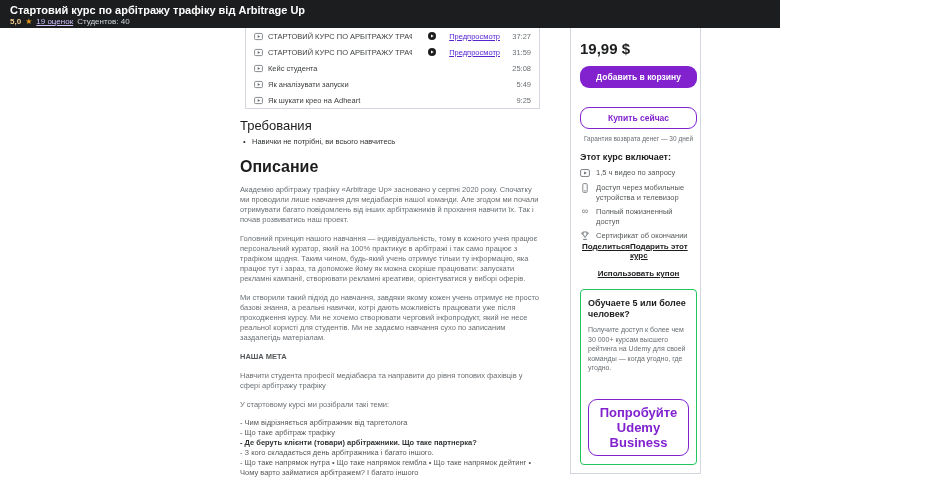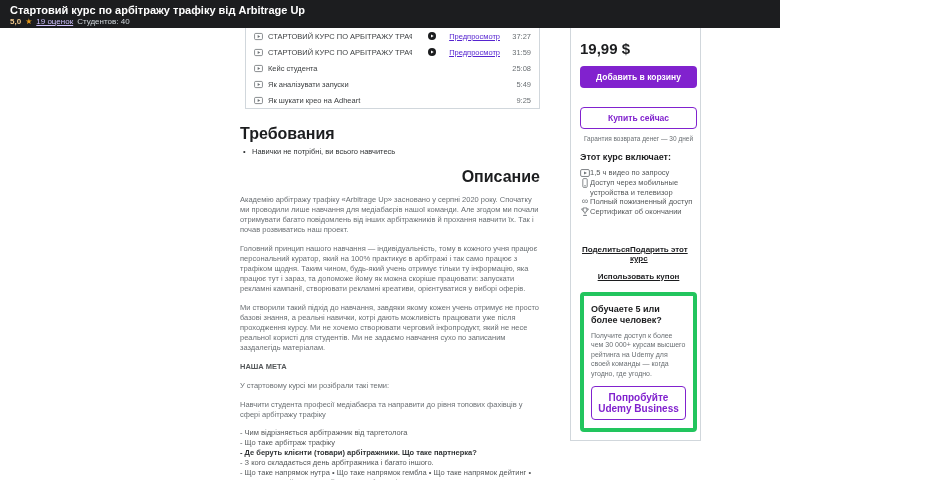--- a/index.html
+++ b/index.html
@@ -20,56 +20,56 @@
   .content { position:absolute; left:240px; top:28px; width:300px; }
 
   .curriculum { margin-left:5px; border:1px solid #d1d7dc; border-top:none; background:#fff; }
   .cur-row { display:flex; align-items:center; gap:5px; padding:3.5px 8px; font-size:7.5px; }
   .lec-icon { display:inline-flex; flex:0 0 auto; }
   .lec-title { flex:1 1 auto; color:#3e4143; white-space:nowrap; overflow:hidden; }
   .preview { display:inline-flex; align-items:center; gap:13px; flex:0 0 auto; cursor:pointer;margin-left:11px; }
   .preview a { color:#5624d0; text-decoration:underline; font-size:7.5px; cursor:pointer; }
   .lec-dur { flex:0 0 26px; text-align:right; color:#6a6f73; }
 
-  .sec-h-sm { font-size:16px; font-weight:bold; margin-top:16px; }
+  .sec-h-sm { font-size:13px; font-weight:normal; margin-top:9px; }
   .req-list { list-style:none; margin-top:4px; }
   .req-list li { font-size:7.5px; color:#303335; padding-left:12px; position:relative; line-height:10px; }
   .req-list li:before { content:"•"; position:absolute; left:3px; }
 
-  .desc-h { font-size:16px; font-weight:bold; margin-top:11px;text-align:right; }
+  .desc-h { font-size:16px; font-weight:bold; margin-top:11px; }
   .desc p { font-size:7.5px; line-height:10px; color:#6a6f73; margin-top:9px; }
   .goal-h { font-weight:bold; color:#55585a !important; }
   .topics { list-style:none; margin-top:8px; }
   .topics li { font-size:7.5px; line-height:10px; color:#55585a; }
   .topics li.strong { font-weight:bold; color:#303335; }
 
   
   .purchase-card { position:absolute; left:570px; top:28px; width:131px; background:#fff;
     border:1px solid #d1d7dc; border-top:none; padding:12px 3px 8px 9px; z-index:4; }
   .price { font-size:15px; font-weight:bold; }
   .btn { display:block; width:100%; text-align:center; font-family:"Liberation Sans",sans-serif;
-    font-weight:bold; cursor:pointer; border-radius:4px; }
+    font-weight:bold; cursor:pointer; border-radius:9px; }
   .btn-primary { margin-top:9px; background:#8122ce; color:#fff; border:none;
     font-size:8.5px; padding:6px 0; }
   .btn-outline { margin-top:19px; background:#fff; color:#8122ce; border:1px solid #8122ce;
     font-size:8.5px; padding:5px 0; }
   .guarantee { margin-top:6px; font-size:6.5px; color:#6a6f73; text-align:center; }
   .includes-h { margin-top:10px; font-size:9px; font-weight:bold; }
   .includes { list-style:none; margin-top:6px; }
-  .includes li { display:flex; font-size:7.5px; color:#55585a; line-height:9.5px; }
+  .includes li { display:flex; gap:6px; font-size:7.5px; color:#55585a; line-height:9.5px; margin-top:5px; }
   .inc-icon { flex:0 0 10px; display:inline-flex; justify-content:center; color:#6a6f73; font-size:9px; line-height:9px; }
-  .share-row { display:flex; justify-content:flex-start; margin-top:28px; padding:0 2px; }
+  .share-row { display:flex; justify-content:flex-start; margin-top:1px; padding:0 2px; }
   .share-row a { font-size:8px; font-weight:bold; color:#1c1d1f; text-decoration:underline; cursor:pointer; }
   .coupon { display:block; margin-top:9px; text-align:center; font-size:8px; font-weight:bold;
     color:#1c1d1f; text-decoration:underline; cursor:pointer; }
 
-  .business-box { margin-top:11px; border:4px solid #22c55e; border-radius:4px; padding:8px 7px; }
+  .business-box { margin-top:11px; border:1px solid #22c55e; border-radius:4px; padding:8px 7px; }
   .biz-h { font-size:9px; font-weight:bold; line-height:11px; }
   .biz-t { margin-top:5px; font-size:7px; line-height:9.5px; color:#6a6f73; }
-  .biz-btn { margin-top:8px; font-size:10px; }
+  .biz-btn { margin-top:26px; font-size:13px; }
 
   svg { display:block; }
 </style>
 </head>
 <body>
 
 <header class="topbar">
   <div class="topbar-title">Стартовий курс по арбітражу трафіку від Arbitrage Up</div>
   <div class="topbar-meta">
     <span class="rating-num">5,0</span>
@@ -154,22 +154,22 @@
       <li>Навички не потрібні, ви всього навчитесь</li>
     </ul>
   </section>
 
   <section class="desc">
     <h2 class="desc-h">Описание</h2>
     <p>Академію арбітражу трафіку «Arbitrage Up» засновано у серпні 2020 року. Спочатку ми проводили лише навчання для медіабаєрів нашої команди. Але згодом ми почали отримувати багато повідомлень від інших арбітражників й прохання навчити їх. Так і почав розвиватись наш проект.</p>
     <p>Головний принцип нашого навчання — індивідуальність, тому в кожного учня працює персональний куратор, який на 100% практикує в арбітражі і так само працює з трафіком щодня. Таким чином, будь-який учень отримує тільки ту інформацію, яка працює тут і зараз, та допоможе йому як можна скоріше працювати: запускати рекламні кампанії, створювати рекламні креативи, орієнтуватися у виборі оферів.</p>
     <p>Ми створили такий підхід до навчання, завдяки якому кожен учень отримує не просто базові знання, а реальні навички, котрі дають можливість працювати уже після проходження курсу. Ми не хочемо створювати черговий інфопродукт, який не несе реальної користі для студентів. Ми не задаємо навчання сухо по записаним заздалегідь матеріалам.</p>
     <p class="goal-h">НАША МЕТА</p>
+    <p>Навчити студента професії медіабаєра та направити до рівня топових фахівців у сфері арбітражу трафіку</p>
     <p>У стартовому курсі ми розібрали такі теми:</p>
-    <p>Навчити студента професії медіабаєра та направити до рівня топових фахівців у сфері арбітражу трафіку</p>
     <ul class="topics">
       <li>- Чим відрізняється арбітражник від таргетолога</li>
       <li>- Що таке арбітраж трафіку</li>
       <li class="strong">- Де беруть клієнти (товари) арбітражники. Що таке партнерка?</li>
       <li>- З кого складається день арбітражника і багато іншого.</li>
       <li>- Що таке напрямок нутра • Що таке напрямок гембла • Що таке напрямок дейтинг • Чому варто займатися арбітражем? І багато іншого</li>
     </ul>
   </section>
 
 </main>

